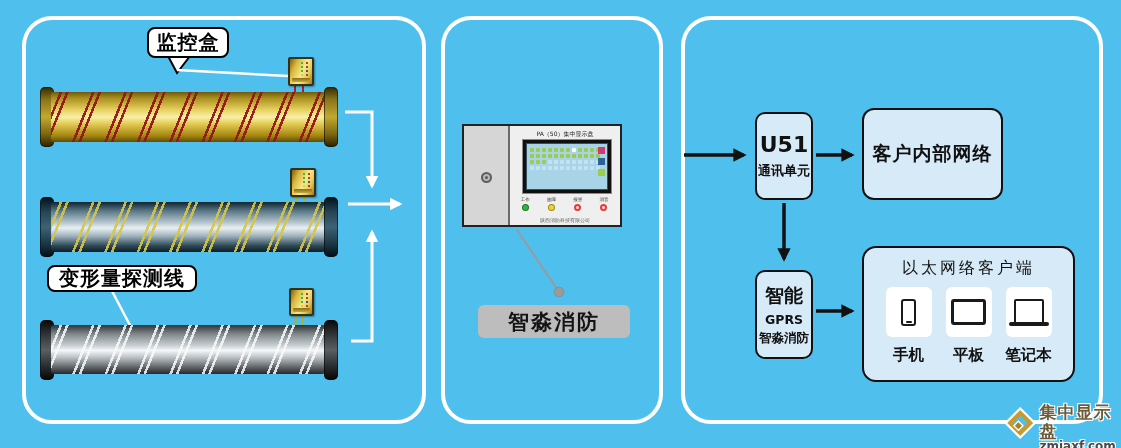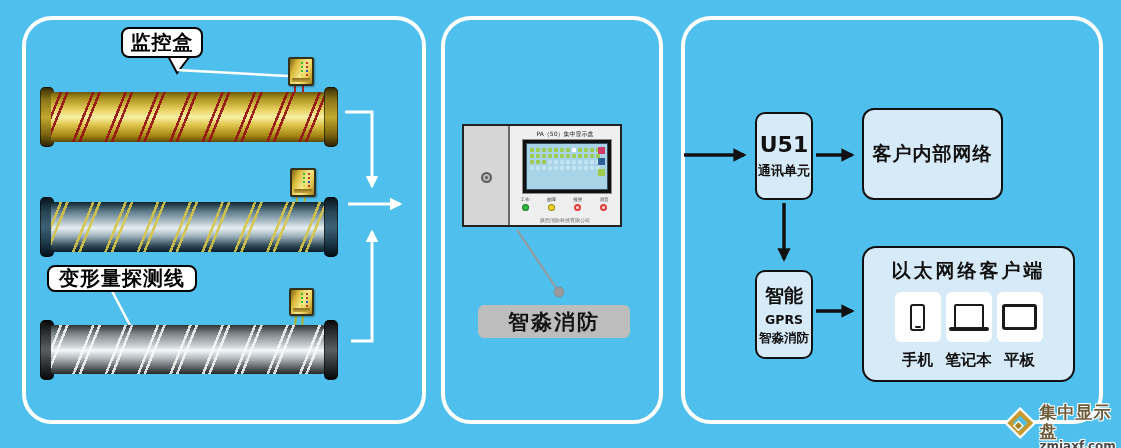--- a/index.html
+++ b/index.html
@@ -18,21 +18,21 @@
   #panel-network { left:681px; top:16px; width:422px; height:408px; }
 
   svg.overlay { position:absolute; left:0; top:0; width:1121px; height:448px; z-index:2; pointer-events:none; }
 
   
   .bubble {
     position:absolute; z-index:3; background:#fff; border:2.5px solid #000; border-radius:8px;
     display:flex; align-items:center; justify-content:center;
     font-size:20px; font-weight:600; letter-spacing:1px; color:#000;
   }
-  #bubble-monitor { left:121px; top:27px; width:82px; height:31px; }
+  #bubble-monitor { left:147px; top:27px; width:82px; height:31px; }
   #bubble-line { left:47px; top:265px; width:150px; height:27px; }
 
   .cable-cap { position:absolute; z-index:3; width:14px; border-radius:5px; border:1px solid rgba(0,0,0,.55); }
   .cable-body { position:absolute; z-index:3; border-radius:3px; }
 
   .cap-gold { background:linear-gradient(180deg,#3a2f05,#8a741a 20%,#c2a92e 50%,#7c650f 80%,#2e2504); }
   .cap-steel { background:linear-gradient(180deg,#05141d,#274656 25%,#3e6275 50%,#1c3848 78%,#04111a); }
   .cap-black { background:linear-gradient(180deg,#0a0a0a,#3c4043 30%,#5a5f62 50%,#2e3234 75%,#070808); }
 
   .body-gold {
@@ -120,22 +120,22 @@
   #box-u51 { left:755px; top:112px; width:58px; height:88px; border-radius:10px; gap:5px; }
   #box-u51 .big { font-size:22px; font-weight:bold; }
   #box-u51 .small { font-size:13px; font-weight:600; }
   #box-network { left:862px; top:108px; width:141px; height:92px; border-radius:12px; gap:5px; }
   #box-network .big { font-size:19px; font-weight:bold; letter-spacing:1px; }
   #box-network .small { font-size:12px; font-weight:600; }
   #box-gprs { left:755px; top:270px; width:58px; height:89px; border-radius:10px; gap:3px; }
   #box-gprs .big { font-size:19px; font-weight:bold; }
   #box-gprs .small { font-size:12.5px; font-weight:600; }
   #box-ethernet { left:862px; top:246px; width:213px; height:136px; border-radius:14px; justify-content:flex-start; padding-top:10px; }
-  #box-ethernet .big { font-size:19px; font-weight:bold; letter-spacing:3px; }
-  #device-row { display:flex; gap:2px; margin-top:8px; }
+  #box-ethernet .big { font-size:16px; font-weight:normal; letter-spacing:3px; }
+  #device-row { display:flex; gap:11px; margin-top:8px; }
   .dev { display:flex; flex-direction:column; align-items:center; width:49px; }
   .dev-tile { width:46px; height:50px; background:#fff; border-radius:6px; display:flex; align-items:center; justify-content:center; }
   .dev-label { margin-top:8px; font-size:15.5px; font-weight:bold; white-space:nowrap; }
 
   .icon-phone { width:15px; height:27px; border:2px solid #1a1a1a; border-radius:3px; background:#fff; position:relative; }
   .icon-phone::after { content:""; position:absolute; bottom:1px; left:50%; transform:translateX(-50%); width:6px; height:2px; background:#1a1a1a; border-radius:1px; }
   .icon-tablet { width:35px; height:26px; border:3px solid #1a1a1a; border-radius:3px; background:#fff; }
   .icon-laptop { position:relative; width:40px; height:27px; }
   .icon-laptop::before { content:""; position:absolute; left:5px; right:5px; top:0; height:21px; border:2px solid #1a1a1a; border-radius:2px 2px 0 0; background:#fff; }
   .icon-laptop::after { content:""; position:absolute; bottom:0; left:0; width:40px; height:4px; background:#1a1a1a; border-radius:2px; }
@@ -328,29 +328,29 @@
   <div class="big">以太网络客户端</div>
   <div id="device-row">
     <div class="dev">
       <div class="dev-tile">
           <div class="icon-phone"></div>
         </div>
       <div class="dev-label">手机</div>
     </div>
     <div class="dev">
       <div class="dev-tile">
-          <div class="icon-laptop"></div>
-        </div>
-      <div class="dev-label">笔记本</div>
+          <div class="icon-tablet"></div>
+        </div>
+      <div class="dev-label">平板</div>
     </div>
     <div class="dev">
       <div class="dev-tile">
-          <div class="icon-tablet"></div>
-        </div>
-      <div class="dev-label">平板</div>
+          <div class="icon-laptop"></div>
+        </div>
+      <div class="dev-label">笔记本</div>
     </div>
   </div>
 </div>
 
 <div id="watermark">
   <svg width="38" height="40" viewBox="0 0 38 40">
     <polygon points="19,4 35,20 19,36 3,20" fill="#c79a2e" stroke="#ffffff" stroke-width="2.5"></polygon>
     <polygon points="19,12 27,20 19,28 11,20" fill="#4FC0ED"></polygon>
     <polygon points="12,23 17,18 22,23 17,28" fill="#a8801f" stroke="#ffffff" stroke-width="1.5"></polygon>
   </svg>

